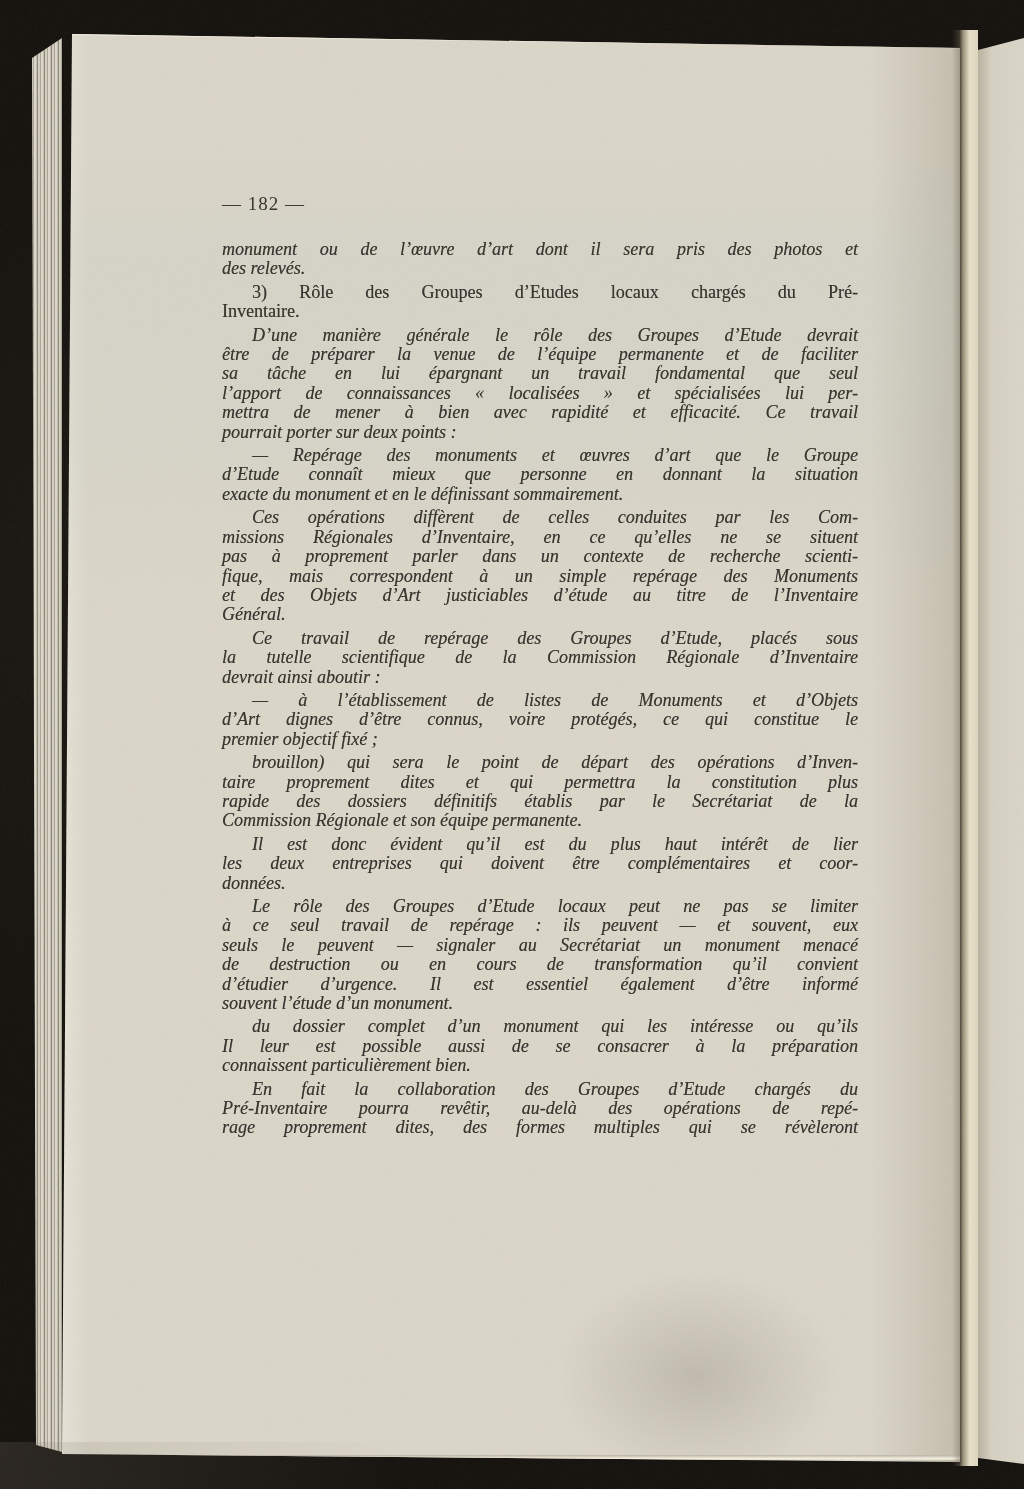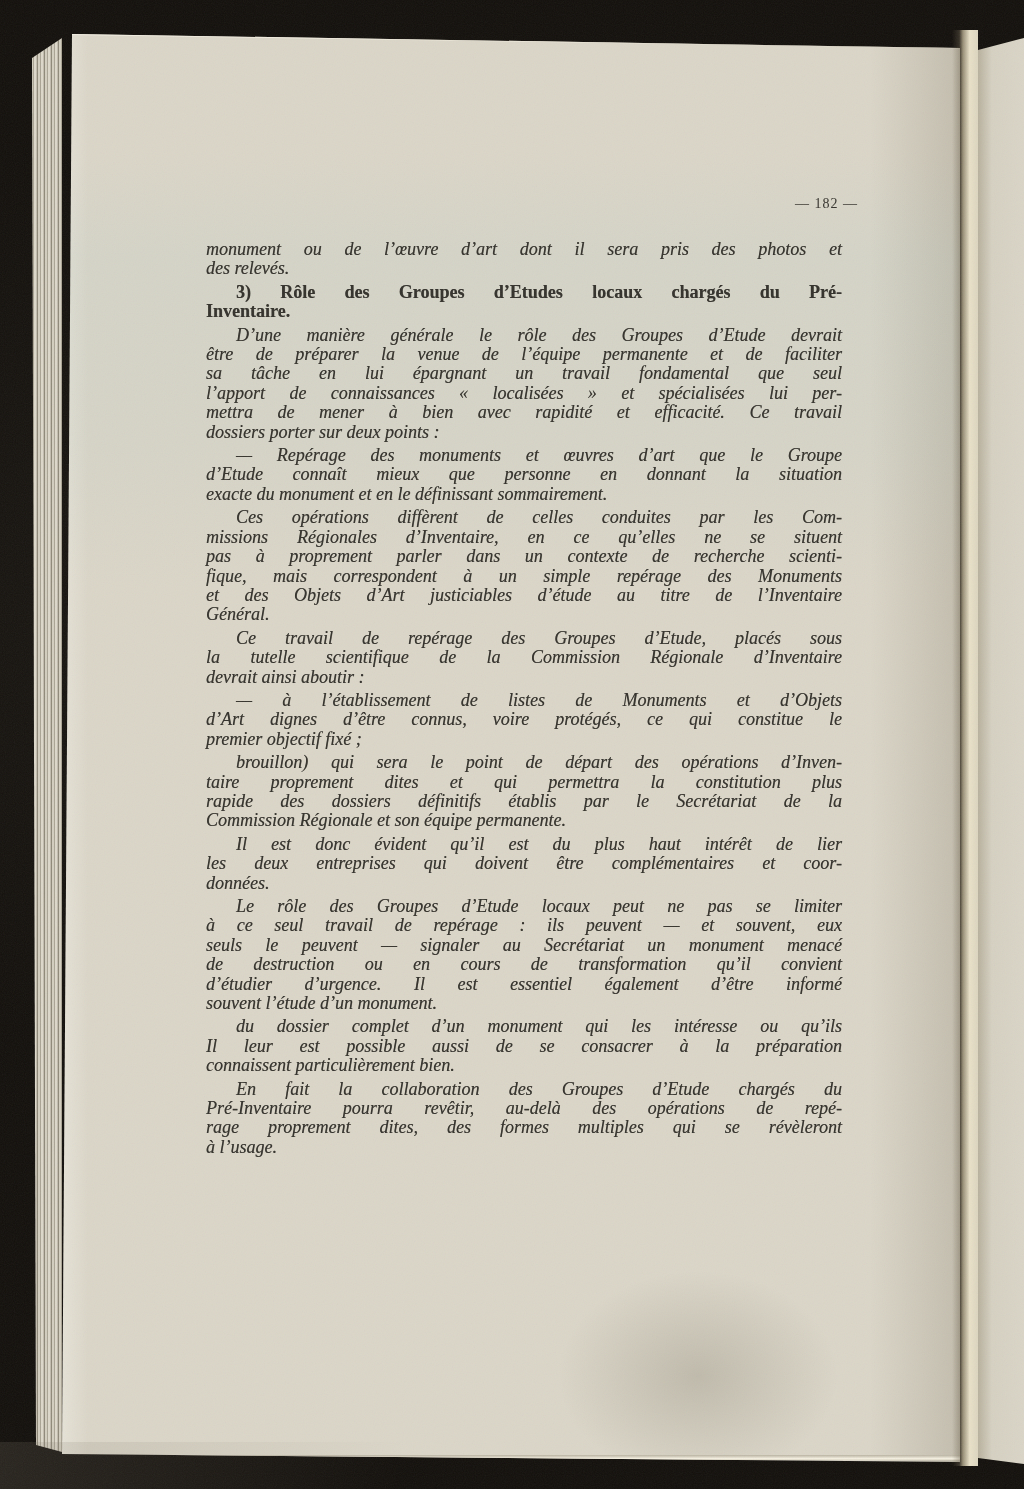--- a/index.html
+++ b/index.html
@@ -58,31 +58,31 @@
 
   
   #backdrop-streak{
     position:absolute;left:0;top:1442px;width:620px;height:47px;
     background:linear-gradient(100deg, rgba(130,122,108,0.20), rgba(0,0,0,0) 65%);
   }
 
   
   #page-number{
     position:absolute;left:164px;top:168px;width:636px;
-    text-align:right;font-style:normal;font-size:14px;line-height:20px;
+    text-align:left;font-style:normal;font-size:19px;line-height:20px;
     color:#33312b;letter-spacing:1px;
   }
   #text-block{
-    position:absolute;left:148px;top:214px;width:636px;
+    position:absolute;left:164px;top:214px;width:636px;
     font-size:18px;color:#33312b;font-style:italic;
     text-shadow:0.2px 0.2px 0.4px rgba(48,46,40,0.55);
   }
   .para{margin:4px 0 0 0;}
   .para:first-child{margin-top:0;}
-  .para.roman{font-style:normal;font-weight:bold;}
+  .para.roman{font-style:normal;}
   .para.indent .line:first-child{text-indent:30px;}
   .line{line-height:19.4px;}
   .line.just{text-align:justify;text-align-last:justify;}
 
   #grain{position:absolute;left:0;top:0;pointer-events:none;opacity:0.07;}
 </style>
 </head>
 <body>
 
 <div id="page-stack"></div>
@@ -97,21 +97,21 @@
       <div class="para roman indent">
         <div class="line just">3) Rôle des Groupes d’Etudes locaux chargés du Pré-</div>
         <div class="line">Inventaire.</div>
       </div>
       <div class="para indent">
         <div class="line just">D’une manière générale le rôle des Groupes d’Etude devrait</div>
         <div class="line just">être de préparer la venue de l’équipe permanente et de faciliter</div>
         <div class="line just">sa tâche en lui épargnant un travail fondamental que seul</div>
         <div class="line just">l’apport de connaissances « localisées » et spécialisées lui per-</div>
         <div class="line just">mettra de mener à bien avec rapidité et efficacité. Ce travail</div>
-        <div class="line">dossiers porter sur deux points :</div>
+        <div class="line">pourrait porter sur deux points :</div>
       </div>
       <div class="para indent">
         <div class="line just">— Repérage des monuments et œuvres d’art que le Groupe</div>
         <div class="line just">d’Etude connaît mieux que personne en donnant la situation</div>
         <div class="line">exacte du monument et en le définissant sommairement.</div>
       </div>
       <div class="para indent">
         <div class="line just">Ces opérations diffèrent de celles conduites par les Com-</div>
         <div class="line just">missions Régionales d’Inventaire, en ce qu’elles ne se situent</div>
         <div class="line just">pas à proprement parler dans un contexte de recherche scienti-</div>
@@ -150,21 +150,20 @@
       </div>
       <div class="para indent">
         <div class="line just">du dossier complet d’un monument qui les intéresse ou qu’ils</div>
         <div class="line just">Il leur est possible aussi de se consacrer à la préparation</div>
         <div class="line">connaissent particulièrement bien.</div>
       </div>
       <div class="para indent">
         <div class="line just">En fait la collaboration des Groupes d’Etude chargés du</div>
         <div class="line just">Pré-Inventaire pourra revêtir, au-delà des opérations de repé-</div>
         <div class="line just">rage proprement dites, des formes multiples qui se révèleront</div>
-        <div class="line">à l’usage.</div>
       </div>
     </div>
 </div>
 
 <div id="gutter-fold"></div>
 <div id="facing-page"></div>
 <div id="backdrop-streak"></div>
 
 <svg id="grain" width="1024" height="1489">
   <filter id="n">

